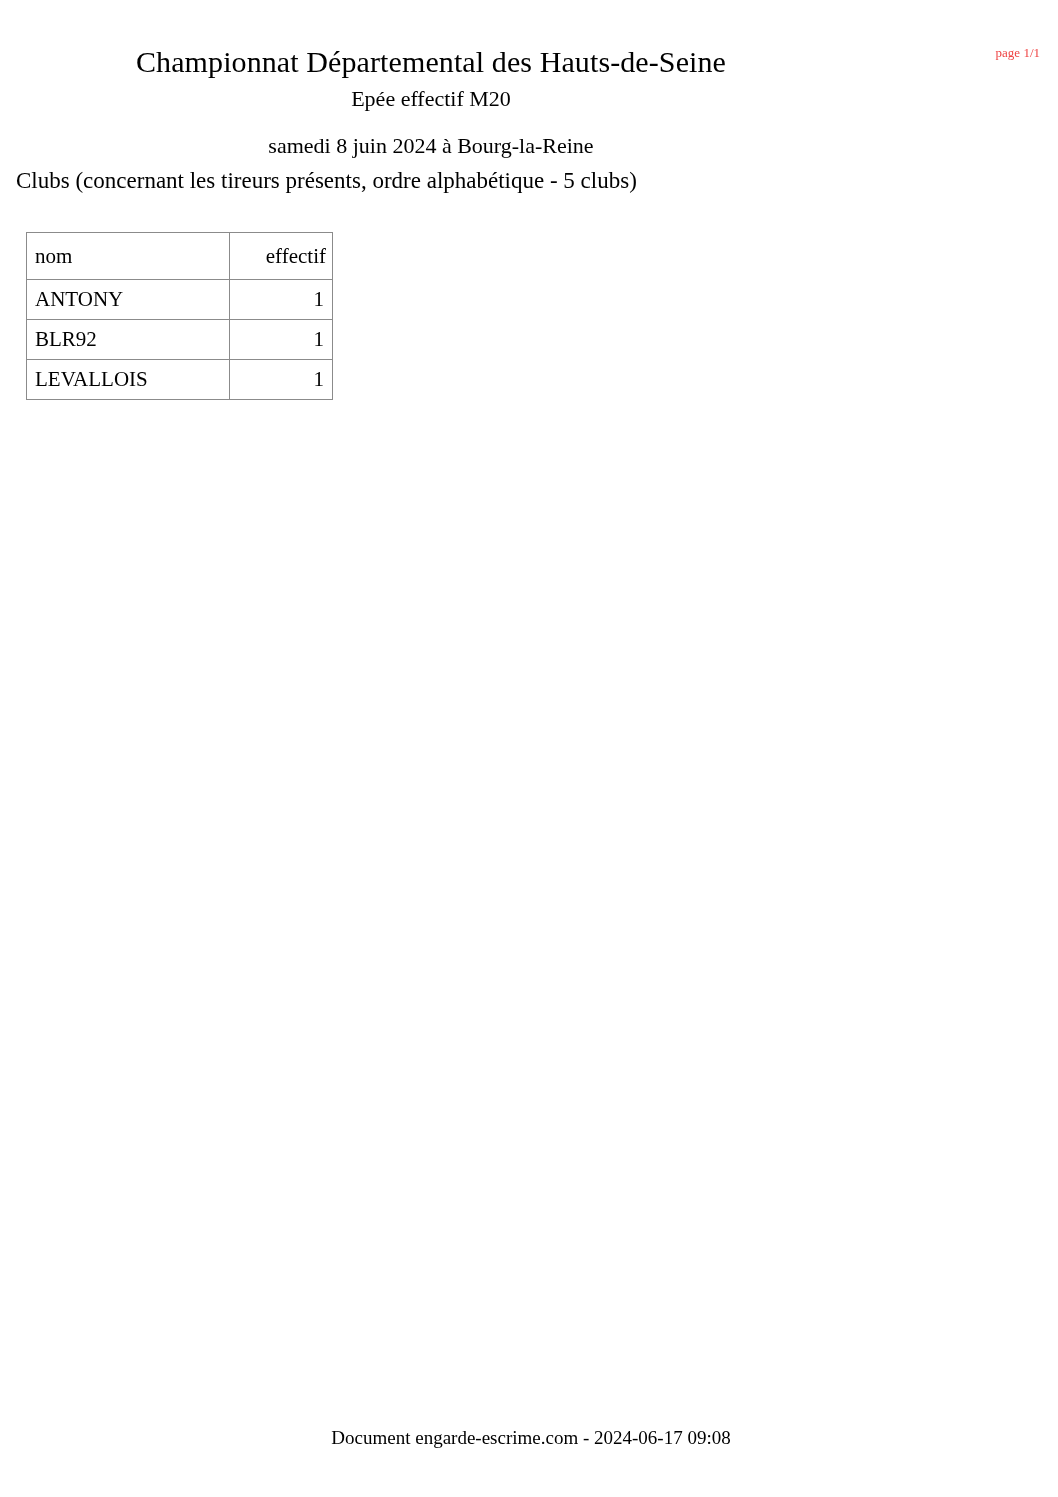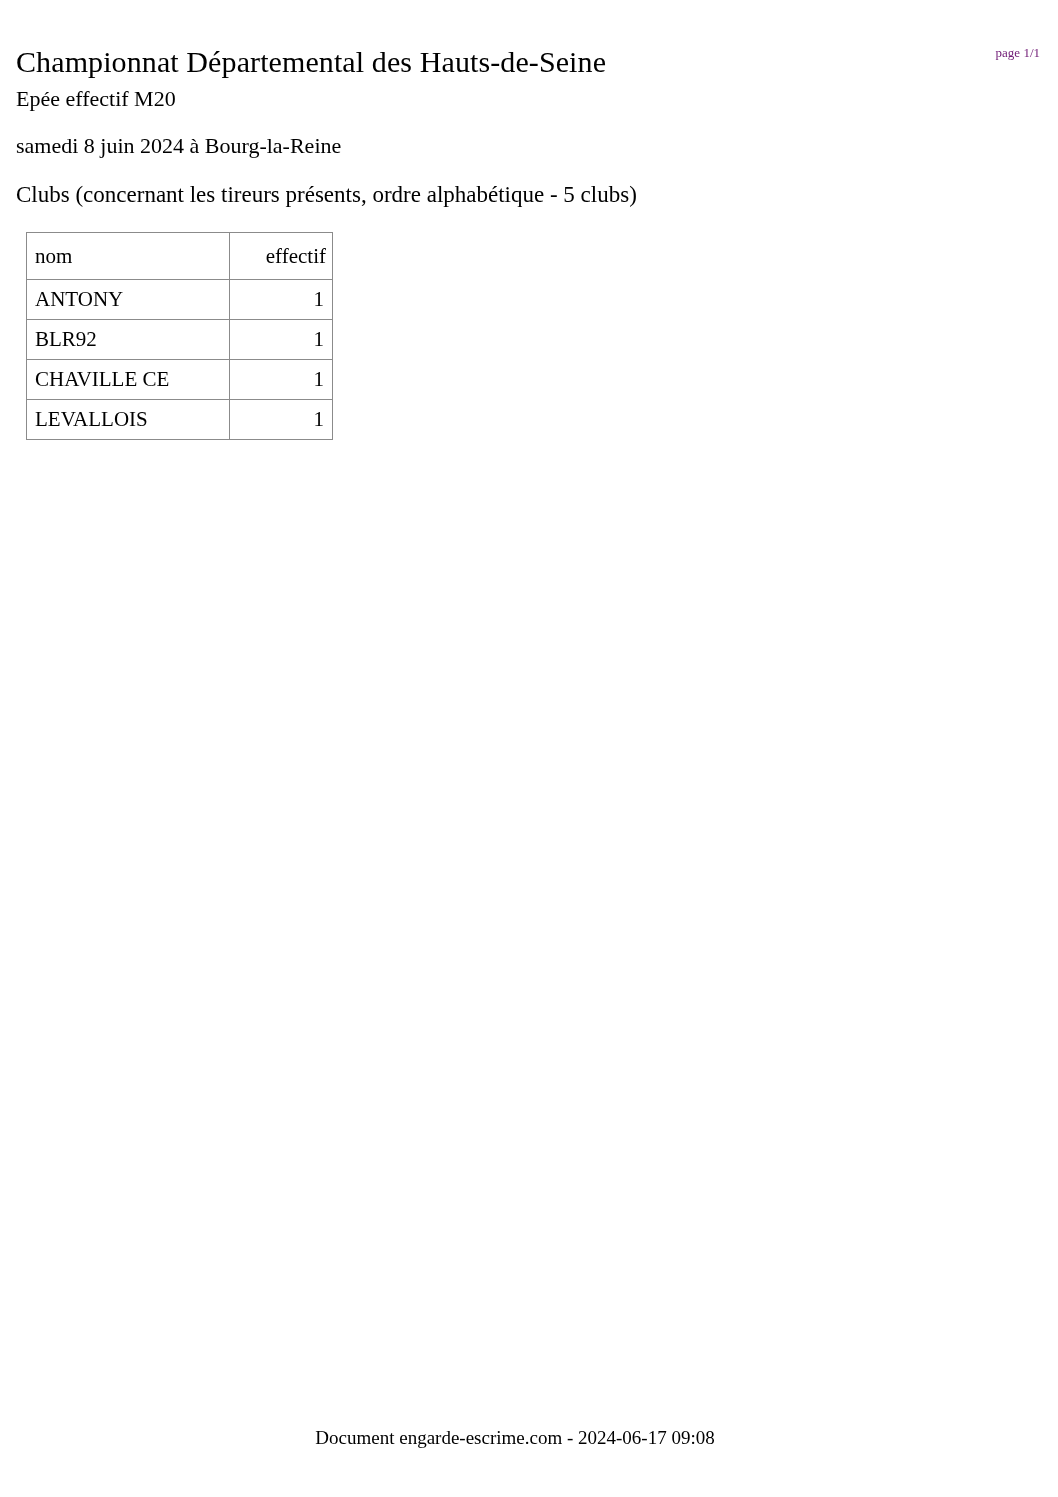--- a/index.html
+++ b/index.html
@@ -20,30 +20,30 @@
     position: absolute;
     inset: 0;
   }
 
   .page-number {
     position: absolute;
     top: 45px;
     right: 18px;
     font-size: 13px;
     font-family: "Liberation Serif", serif;
-    color: #701a75;
+    color: #ef4444;
     white-space: nowrap;
   }
 
   .title-block {
     position: absolute;
     top: 44px;
-    left: 16px;
+    left: 2px;
     width: 858px;
-    text-align: left;
+    text-align: center;
   }
 
   .doc-title {
     font-size: 30px;
     line-height: 36px;
     letter-spacing: 0.1px;
   }
 
   .doc-subtitle {
     font-size: 22px;
@@ -52,21 +52,21 @@
   }
 
   .doc-date {
     font-size: 22px;
     line-height: 30px;
     margin-top: 16px;
   }
 
   .section-heading {
     position: absolute;
-    top: 182px;
+    top: 168px;
     left: 16px;
     font-size: 23px;
     white-space: nowrap;
   }
 
   .clubs-table {
     position: absolute;
     top: 232px;
     left: 26px;
     border-collapse: collapse;
@@ -100,21 +100,21 @@
   }
 
   .clubs-table thead th.col-effectif {
     text-align: right;
     padding-right: 6px;
   }
 
   .footer {
     position: absolute;
     bottom: 48px;
-    left: 0;
+    left: 16px;
     width: 1030px;
     text-align: center;
     font-size: 19px;
   }
 </style>
 </head>
 <body>
 
 <div class="page">
 
@@ -138,24 +138,20 @@
     <tbody>
       <tr>
         <td class="col-nom">ANTONY</td>
         <td class="col-effectif">1</td>
       </tr>
       <tr>
         <td class="col-nom">BLR92</td>
         <td class="col-effectif">1</td>
       </tr>
       <tr>
-        <td class="col-nom">CHAVILLE CE</td>
-        <td class="col-effectif">1</td>
-      </tr>
-      <tr>
         <td class="col-nom">LEVALLOIS</td>
         <td class="col-effectif">1</td>
       </tr>
     </tbody>
   </table>
 
   <div class="footer">Document engarde-escrime.com - 2024-06-17 09:08</div>
 
 </div>
 

